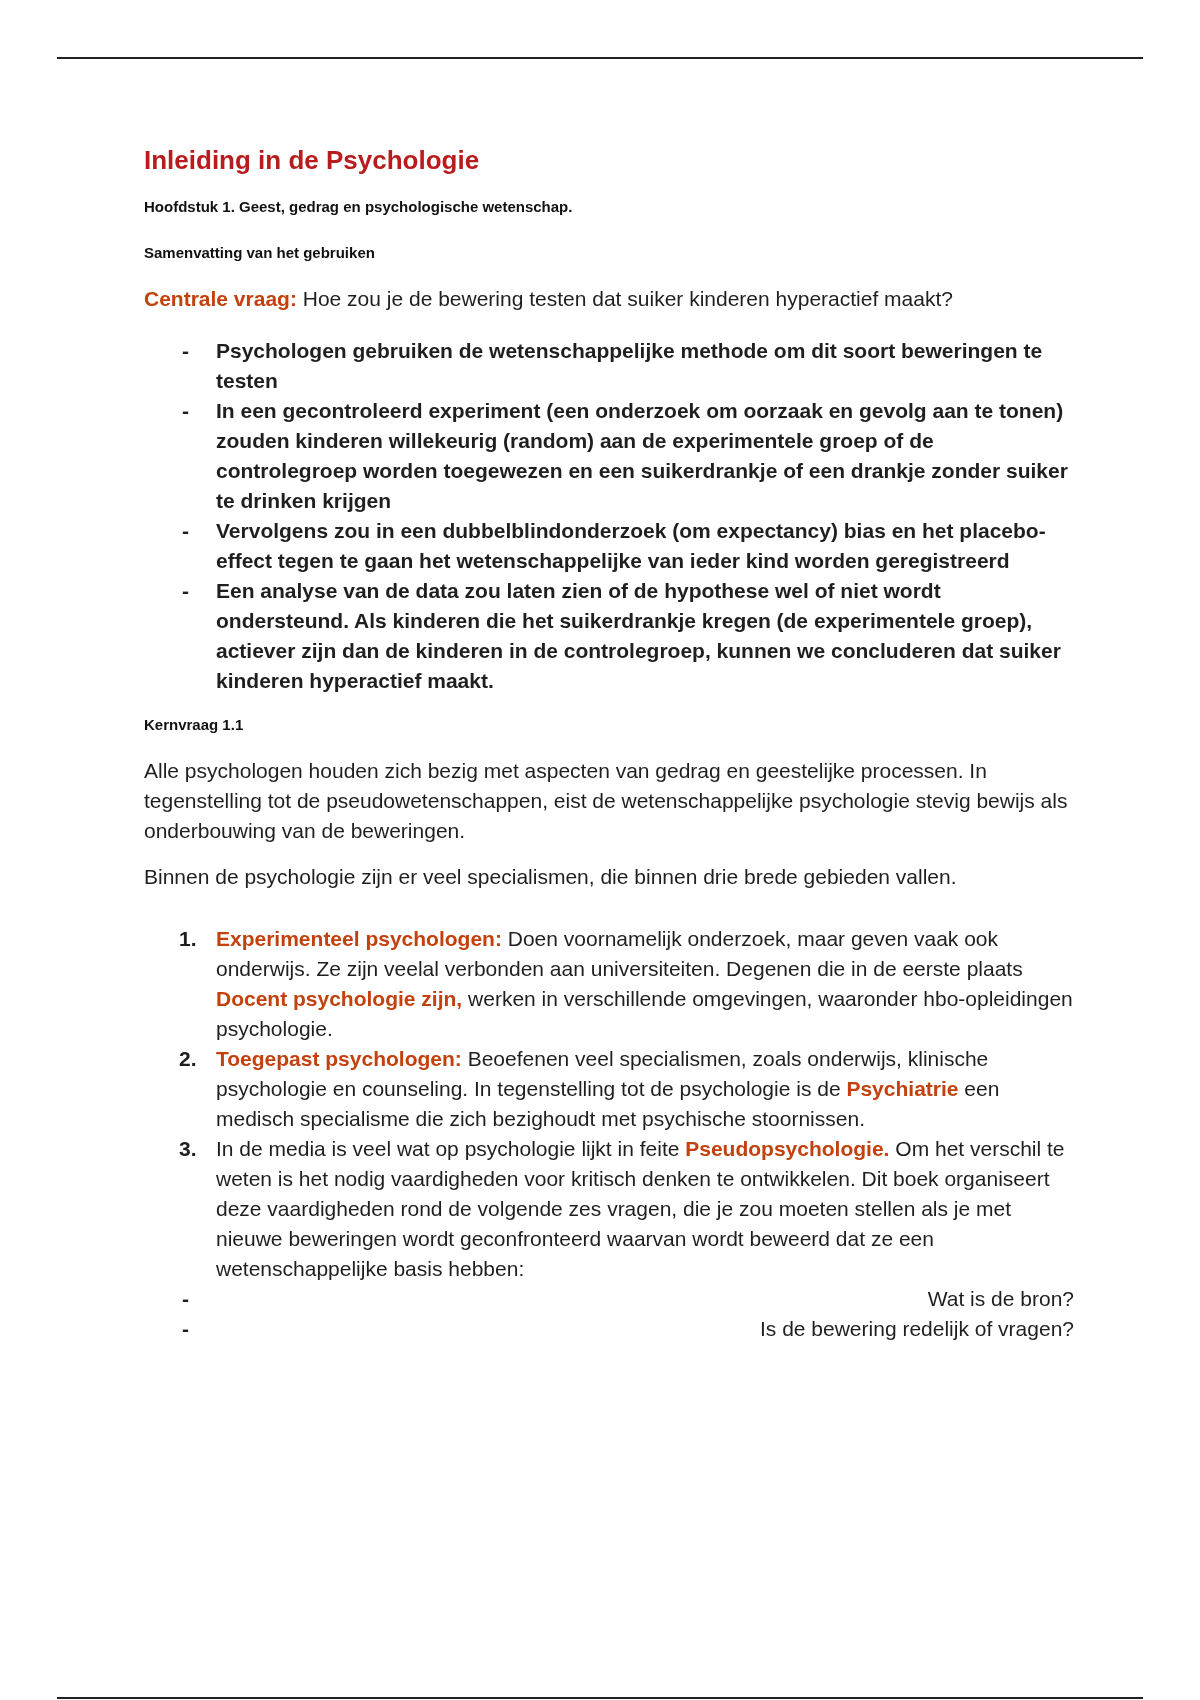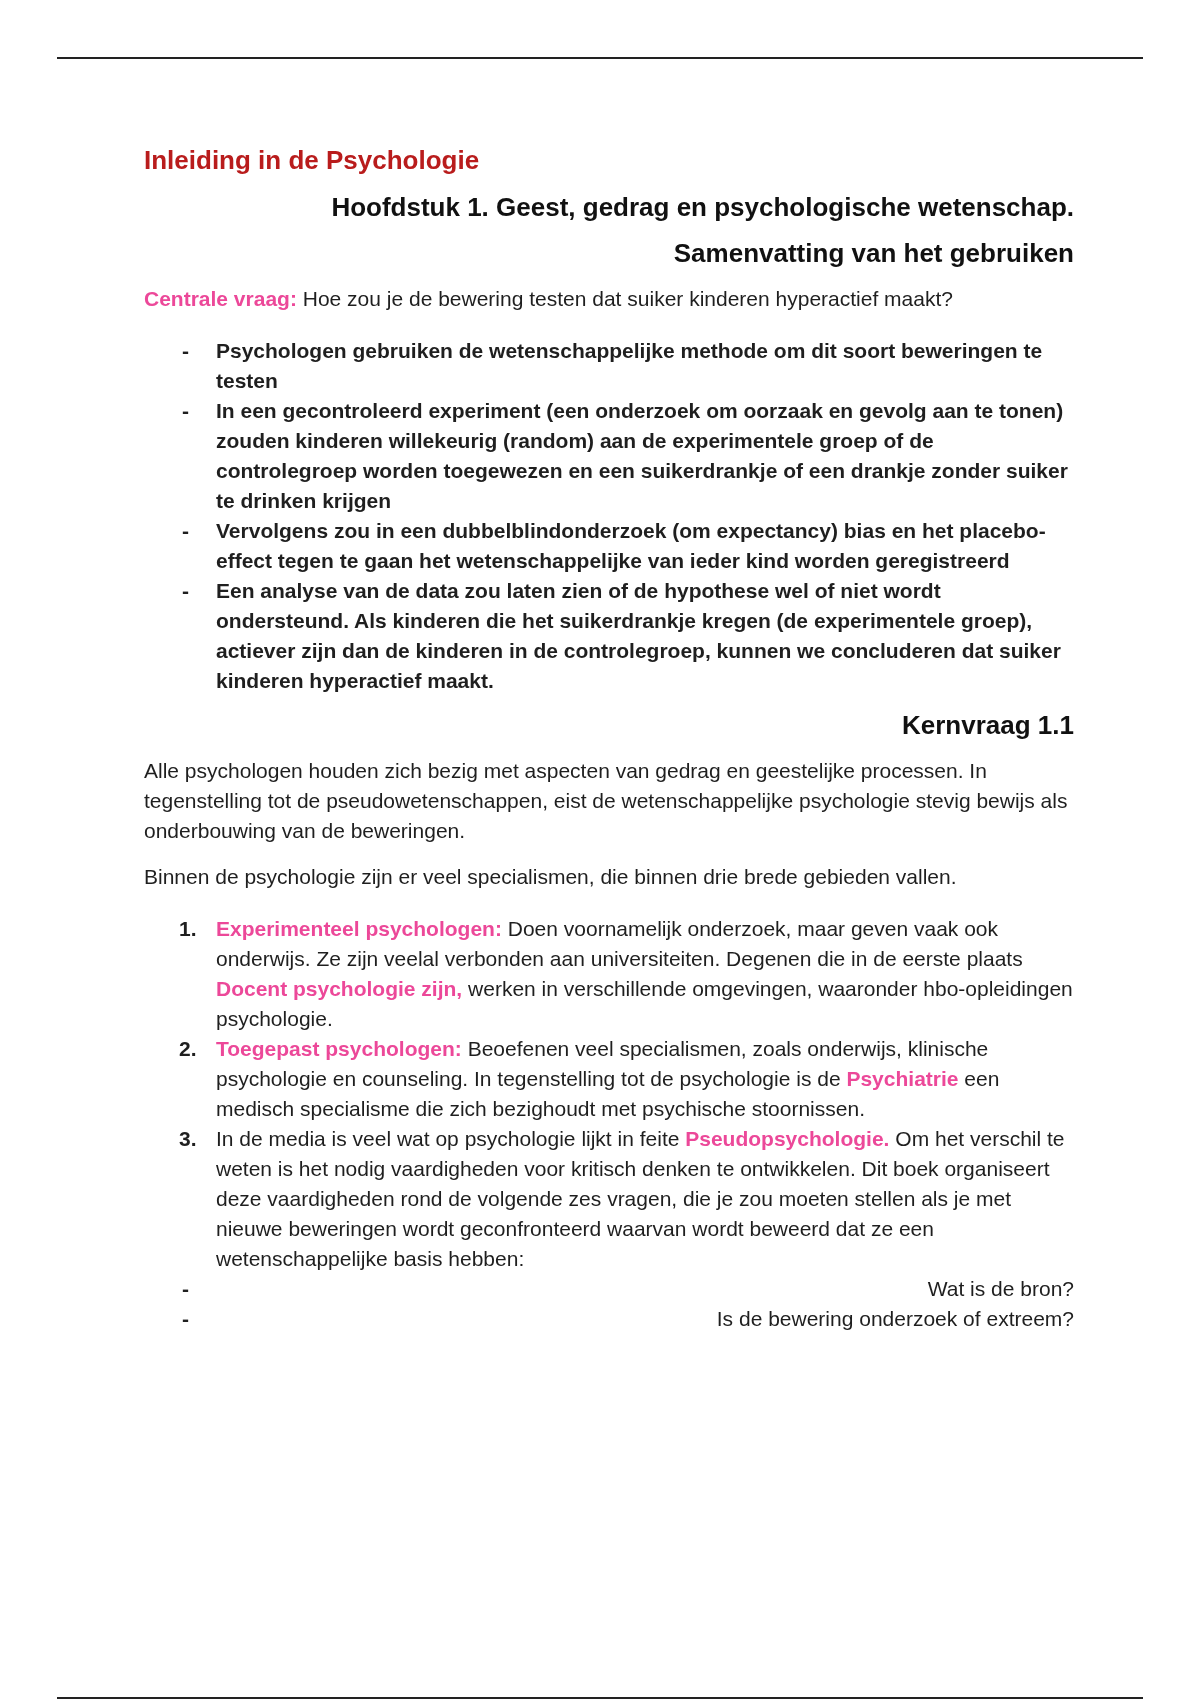--- a/index.html
+++ b/index.html
@@ -3,23 +3,23 @@
 <meta charset="utf-8">
 <style>
   html, body { margin:0; padding:0; background:#ffffff; }
   body { width:1200px; height:1700px; position:relative; overflow:hidden;
          font-family:"Liberation Sans", sans-serif; color:#1f1f1f; }
   .rule { position:absolute; left:57px; width:1086px; height:2px; background:#222; }
   .rule.top { top:57px; }
   .rule.bottom { top:1697px; }
   .page { position:absolute; left:144px; top:142px; width:930px; font-size:21px; line-height:30px; }
   h1 { font-size:26px; font-weight:bold; margin:0 0 14px 0; line-height:36px; color:#b91c1c; }
-  h2 { font-size:26px; font-weight:bold; margin:0 0 16px 0; line-height:30px; color:#111;text-align:right; }
+  h2 { font-size:15px; font-weight:bold; margin:0 0 16px 0; line-height:30px; color:#111; }
   p { margin:0 0 16px 0; }
-  b { color:#ec4899; }
+  b { color:#c2410c; }
   ul.dash { list-style:none; margin:0 0 14px 0; padding:0; }
   ul.dash li { position:relative; padding-left:72px;font-weight:bold; }
   ul.dash li::before { content:"-"; position:absolute; left:38px; top:0; }
   ol.num { list-style:none; margin:0; padding:0; }
   ol.num li { position:relative; padding-left:72px; }
   ol.num li .n { position:absolute; left:35px; top:0; font-weight:bold; }
   ul.sq { list-style:none; margin:0; padding:0; }
   ul.sq li { position:relative; padding-left:72px;text-align:right; }
   ul.sq li::before { content:"-"; position:absolute; left:38px; top:0; font-weight:bold; }
 </style>
@@ -36,27 +36,27 @@
 
   <ul class="dash">
     <li>Psychologen gebruiken de wetenschappelijke methode om dit soort beweringen te testen</li>
     <li>In een gecontroleerd experiment (een onderzoek om oorzaak en gevolg aan te tonen) zouden kinderen willekeurig (random) aan de experimentele groep of de controlegroep worden toegewezen en een suikerdrankje of een drankje zonder suiker te drinken krijgen</li>
     <li>Vervolgens zou in een dubbelblindonderzoek (om expectancy) bias en het placebo-effect tegen te gaan het wetenschappelijke van ieder kind worden geregistreerd</li>
     <li>Een analyse van de data zou laten zien of de hypothese wel of niet wordt ondersteund. Als kinderen die het suikerdrankje kregen (de experimentele groep), actiever zijn dan de kinderen in de controlegroep, kunnen we concluderen dat suiker kinderen hyperactief maakt.</li>
   </ul>
 
   <h2>Kernvraag 1.1</h2>
   <p>Alle psychologen houden zich bezig met aspecten van gedrag en geestelijke processen. In tegenstelling tot de pseudowetenschappen, eist de wetenschappelijke psychologie stevig bewijs als onderbouwing van de beweringen.</p>
-  <p style="margin-bottom:22px;">Binnen de psychologie zijn er veel specialismen, die binnen drie brede gebieden vallen.</p>
+  <p style="margin-bottom:32px;">Binnen de psychologie zijn er veel specialismen, die binnen drie brede gebieden vallen.</p>
 
   <ol class="num">
     <li><span class="n">1.</span><b>Experimenteel psychologen:</b><span> Doen voornamelijk onderzoek, maar geven vaak ook onderwijs. Ze zijn veelal verbonden aan universiteiten. Degenen die in de eerste plaats </span><b>Docent psychologie zijn,</b><span> werken in verschillende omgevingen, waaronder hbo-opleidingen psychologie.</span></li>
     <li><span class="n">2.</span><b>Toegepast psychologen:</b><span> Beoefenen veel specialismen, zoals onderwijs, klinische psychologie en counseling. In tegenstelling tot de psychologie is de </span><b>Psychiatrie</b><span> een medisch specialisme die zich bezighoudt met psychische stoornissen.</span></li>
     <li><span class="n">3.</span><span>In de media is veel wat op psychologie lijkt in feite </span><b>Pseudopsychologie.</b><span> Om het verschil te weten is het nodig vaardigheden voor kritisch denken te ontwikkelen. Dit boek organiseert deze vaardigheden rond de volgende zes vragen, die je zou moeten stellen als je met nieuwe beweringen wordt geconfronteerd waarvan wordt beweerd dat ze een wetenschappelijke basis hebben:</span></li>
   </ol>
 
   <ul class="sq">
     <li>Wat is de bron?</li>
-    <li>Is de bewering onderzoek of extreem?</li>
+    <li>Is de bewering redelijk of vragen?</li>
   </ul>
 </div>
 
 <div class="rule bottom"></div>
 
 </body></html>

